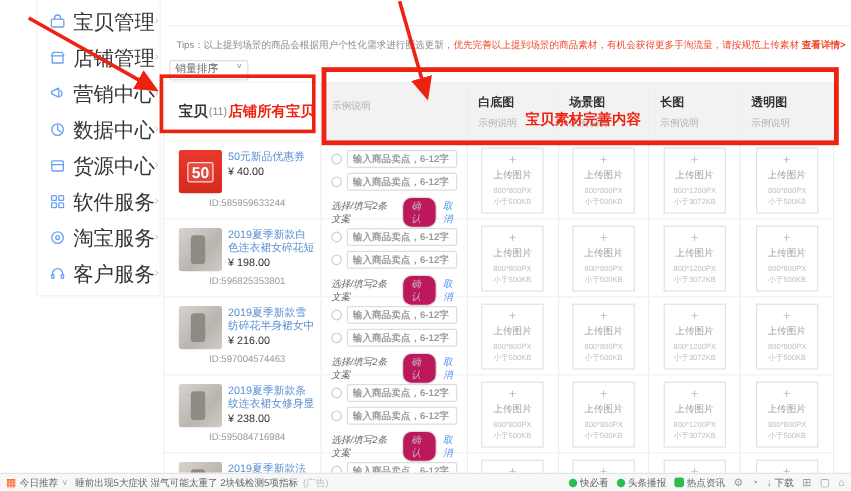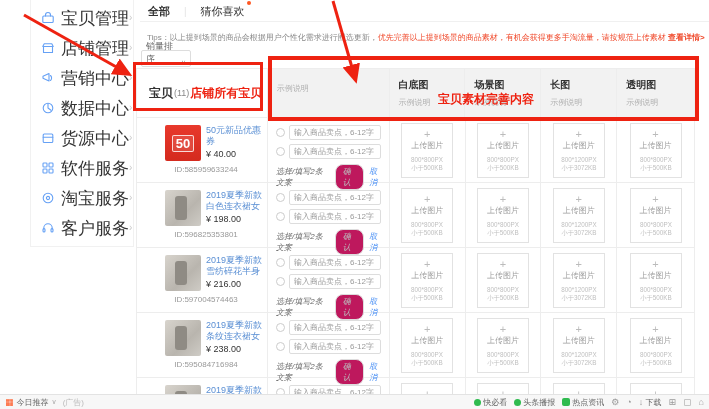--- a/index.html
+++ b/index.html
@@ -23,56 +23,56 @@
   .tab-div { color:#e5e5e5; margin:0 14px; font-size:10px; }
   .dot { position:absolute; right:-6px; top:-3px; width:4px; height:4px; border-radius:50%; background:#ff5722; }
   .tabs-line { position:absolute; left:140px; top:21px; width:569px; border-bottom:1px solid #f0f0f0; }
 
   
   .tips { position:absolute; left:147px; top:32px; font-size:8px; white-space:nowrap; color:#8a8a8a; }
   .tips .hl { color:#f0482a; }
   .tips .lk { color:#f0482a; font-weight:bold; cursor:pointer; }
 
   
-  .sort { position:absolute; left:141px; top:50px; width:50px; height:17px; border:1px solid #ddd;
-    border-radius:2px; display:flex; align-items:flex-end; padding:0 4px; font-size:9px; color:#666; cursor:pointer; background:#fff;}
+  .sort { position:absolute; left:141px; top:50px; width:66px; height:17px; border:1px solid #ddd;
+    border-radius:2px; display:flex; align-items:flex-start; padding:0 4px; font-size:9px; color:#666; cursor:pointer; background:#fff;}
   .sort .chev { margin-left:auto; color:#999; font-size:7px; transform:scaleY(.8); }
 
   
   .table-wrap { position:absolute; left:136px; top:68px; width:559px; height:326px; overflow:hidden;
     border-left:1px solid #ededed; border-right:1px solid #ededed; }
   .thead { display:flex; height:50px; border-top:1px solid #ededed; border-bottom:1px solid #ededed; }
   .trow  { display:flex; height:65px; border-bottom:1px solid #ededed; background:#fff; }
   .c0{width:131px;} .c1{width:122px;} .c2,.c3,.c4{width:76px;} .c5{width:77px;}
   .cell { border-right:1px solid #ededed; } .cell:last-child{ border-right:none; }
   .th { background:#f2f2f2; padding:9px 0 0 9px; }
   .th .lab { font-size:10px; font-weight:bold; color:#333; }
   .th .sub { font-size:8px; color:#b0b0b0; margin-top:5px; }
   .th0 { background:#fff; display:flex; align-items:center; padding-left:12px; }
   .th0 .pt { font-size:12px; font-weight:bold; color:#333; }
   .th0 .pc { font-size:9px; color:#888; margin:0 1px 0 1px; }
   .th0 .ann { font-size:12px; color:#ee2211; font-weight:bold; letter-spacing:0; }
 
   
   .pcell { padding:7px 4px 0 12px; display:flex; flex-direction:column; }
   .prow { display:flex; }
-  .pimg { width:36px; height:36px; flex:0 0 36px; border-radius:2px; background:linear-gradient(135deg,#d8d4cd,#b9b5ae 60%,#cfccc6); position:relative; overflow:hidden;margin-left:16px; }
+  .pimg { width:36px; height:36px; flex:0 0 36px; border-radius:2px; background:linear-gradient(135deg,#d8d4cd,#b9b5ae 60%,#cfccc6); position:relative; overflow:hidden; }
   .pimg.coupon { background:linear-gradient(180deg,#e8392c,#d42a1e); display:flex; align-items:center; justify-content:center; }
   .pimg.coupon .b50 { color:#fff; font-weight:bold; font-size:13px; border:1px solid rgba(255,255,255,.8); padding:0 3px; border-radius:2px; background:rgba(255,255,255,.12); }
   .pimg.photo::after { content:""; position:absolute; left:10px; top:6px; width:12px; height:24px; background:#8f8b84; border-radius:3px; }
   .pinfo { margin-left:5px; width:76px; }
   .ptitle { font-size:9px; line-height:11px; color:#5a8fd4; max-height:22px; overflow:hidden; cursor:pointer; }
   .pprice { font-size:9px; color:#333; margin-top:2px; }
   .pid { font-size:8px; color:#999; margin-top:4px;text-align:center; }
 
   
   .ccell { padding:7px 6px 0 8px; }
   .cline { display:flex; align-items:center; margin-bottom:4px; }
   .cbox { width:9px; height:9px; border:1px solid #ccc; border-radius:50%; margin-right:4px; flex:0 0 9px; background:#fff; cursor:pointer; }
-  .cinput { width:92px; height:15px; border:1px solid #ddd; border-radius:2px; font-size:8px; color:#666; padding:0 4px; outline:none; }
+  .cinput { width:92px; height:15px; border:1px solid #ddd; border-radius:2px; font-size:8px; color:#666; padding:0 4px; outline:none;font-weight:bold; }
   .cinput::placeholder { color:#9a9a9a; }
   .cfoot { display:flex; align-items:center; margin-top:5px;font-style:italic; }
   .chint { font-size:8px; color:#666; }
   .btn-ok { margin-left:6px; font-size:8px; color:#bbb; border:1px solid #ddd; border-radius:8px; padding:1px 7px; background:#be185d; cursor:pointer; }
   .btn-cancel { margin-left:5px; font-size:8px; color:#4a90f5; cursor:pointer; }
 
   
   .ucell { display:flex; align-items:center; justify-content:center; }
   .ubox { width:52px; height:55px; border:1px solid #e2e2e2; background:#fff; text-align:center; padding-top:5px; cursor:pointer; }
   .uplus { font-size:11px; color:#bbb; line-height:10px; }
@@ -192,28 +192,20 @@
             <path d="M2.8 8V7a4.2 4.2 0 0 1 8.4 0v1"></path>
             <rect x="2" y="7.6" width="2" height="3.4" rx="1"></rect>
             <rect x="10" y="7.6" width="2" height="3.4" rx="1"></rect>
           </svg>
         </span>
     <span class="side-label">客户服务</span>
     <span class="side-chev">›</span>
   </div>
 </aside>
 
-  <div class="tabs">
-    <span class="tab tab-all">全部</span>
-    <span class="tab-div">|</span>
-    <span class="tab">
-      <span>猜你喜欢</span>
-      <span class="dot"></span>
-    </span>
-  </div>
   <div class="tabs-line"></div>
 
   <div class="tips">
     <span>Tips：以上提到场景的商品会根据用户个性化需求进行圈选更新，</span><span class="hl">优先完善以上提到场景的商品素材，有机会获得更多手淘流量，请按规范上传素材 </span><span class="lk">查看详情&gt;</span>
   </div>
 
   <div class="sort">
     <span>销量排序</span>
     <span class="chev">∨</span>
   </div>
@@ -569,20 +561,21 @@
       </marker>
     </defs>
     <line x1="24" y1="15" x2="127" y2="73" stroke="#ee2211" stroke-width="3" marker-end="url(#ah)"></line>
     <line x1="333" y1="1" x2="355" y2="78" stroke="#ee2211" stroke-width="3" marker-end="url(#ah)"></line>
   </svg>
 
   <div class="statusbar">
     <span class="sb-logo">▦</span>
     <span class="sb-brand sb-item">今日推荐</span>
     <span class="sb-chev">∨</span>
+    <span class="sb-ad sb-item">睡前出现5大症状 湿气可能太重了 2块钱检测5项指标</span>
     <span class="sb-adtag">(广告)</span>
     <span class="sb-right">
       <span class="sb-item"><span class="gdot"></span><span>快必看</span></span>
       <span class="sb-item"><span class="gdot"></span><span>头条播报</span></span>
       <span class="sb-item"><span class="gsq"></span><span>热点资讯</span></span>
       <span class="sb-ico">⚙</span>
       <span class="sb-ico">◔</span>
       <span class="sb-item"><span class="sb-ico">↓</span> <span>下载</span></span>
       <span class="sb-ico">⊞</span>
       <span class="sb-ico">▢</span>

